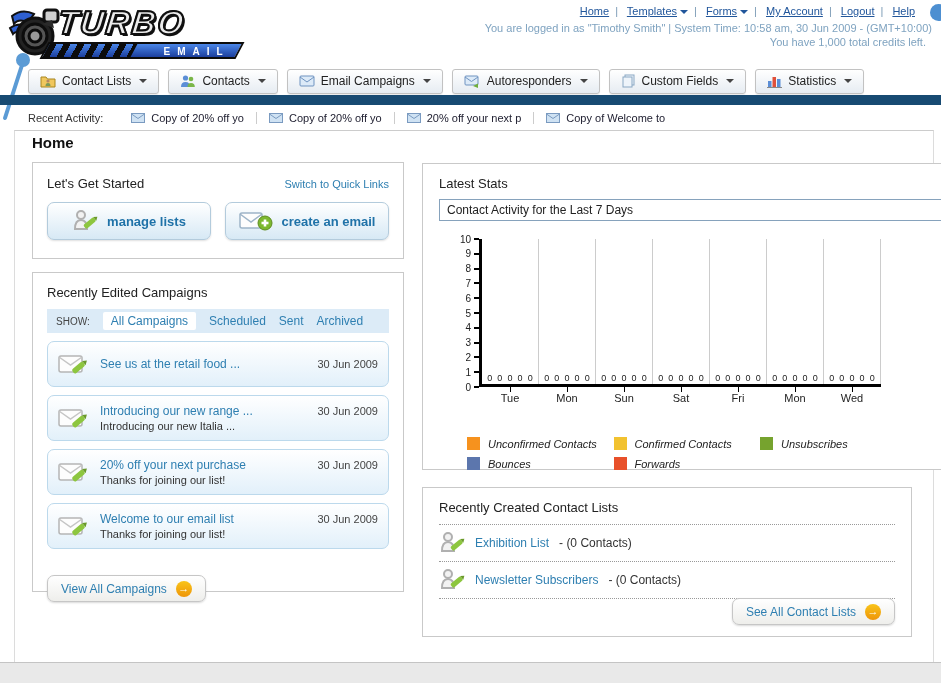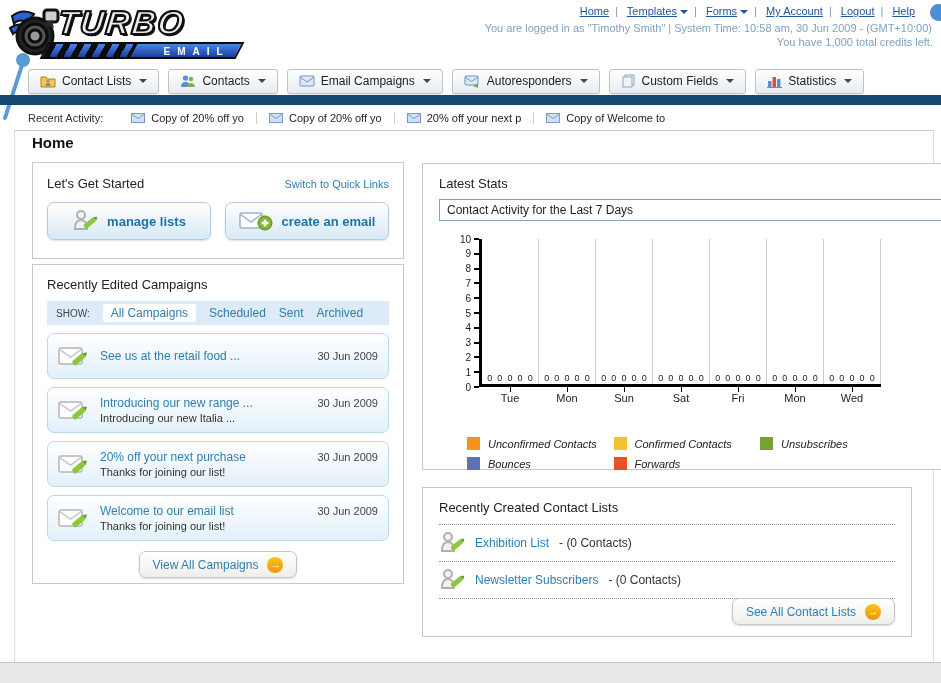--- a/index.html
+++ b/index.html
@@ -6,21 +6,21 @@
   html,body { background:#fff; }
   body { font-family: "Liberation Sans", sans-serif; }
   .page { position:relative; width:941px; height:683px; background:#fff; overflow:hidden; }
 
   
   .hdr-links { position:absolute; top:5px; right:26px; font-size:11px; color:#7a9ab5; white-space:nowrap; }
   .hdr-links a { color:#21569b; text-decoration:underline; cursor:pointer; }
   .hdr-links .sep { margin:0 6px; color:#7a9ab5; }
   .caret-dn { display:inline-block; width:0; height:0; border-left:4px solid transparent; border-right:4px solid transparent; border-top:4px solid #21569b; margin-left:3px; vertical-align:middle; }
   .status1 { position:absolute; top:22px; right:9px; font-size:11px; color:#7fa3c0; }
-  .status2 { position:absolute; top:36px; right:8px; font-size:11px; color:#7fa3c0;margin-left:8px; }
+  .status2 { position:absolute; top:36px; right:15px; font-size:11px; color:#7fa3c0;margin-left:8px; }
   .blue-dot-right { position:absolute; top:4px; right:-6px; width:17px; height:17px; border-radius:50%; background:#4d8fd1; }
 
   
   .logo { position:absolute; left:6px; top:2px; width:250px; height:62px; }
   .logo-turbo { position:absolute; left:52px; top:2px; font-weight:bold; font-style:italic; font-size:33px; letter-spacing:2px; color:#ececec; -webkit-text-stroke:2px #101010; text-shadow:2px 2px 0 #101010, -1px -1px 0 #101010; transform:skewX(-6deg); }
   .logo-bar { position:absolute; left:38px; top:40px; width:196px; height:17px; background:linear-gradient(#4a86e8,#1c3f9e); border:2px solid #0c0c0c; transform:skewX(-28deg); overflow:hidden; }
   .logo-stripes { position:absolute; left:0; top:0; bottom:0; width:46%; background:repeating-linear-gradient(90deg,#0c0c0c 0 7px, transparent 7px 14px); }
   .logo-email { position:absolute; right:8px; top:2px; font-size:10px; font-weight:bold; color:#fff; letter-spacing:7px; transform:skewX(28deg); }
   .turbo-icon { position:absolute; left:2px; top:4px; }
   .pin { position:absolute; left:0; top:50px; width:44px; height:72px; pointer-events:none; }
@@ -47,32 +47,32 @@
   .panel-title { font-size:13px; color:#222; }
 
   
   #p-start { left:32px; top:162px; width:372px; height:97px; padding:13px 14px; }
   .start-head { display:flex; justify-content:space-between; align-items:baseline; }
   .quick-link { font-size:11px; color:#2e7fb1; text-decoration:none; cursor:pointer; }
   .start-btns { display:flex; gap:14px; margin-top:11px; }
   .big-btn { flex:1; height:38px; border:1px solid #b3cbdc; border-radius:7px; background:linear-gradient(#ffffff,#d7e9f5); display:flex; align-items:center; justify-content:center; gap:9px; font-weight:bold; font-size:13px; color:#1f72a8; cursor:pointer; box-shadow:0 1px 2px rgba(0,0,0,.13); }
 
   
-  #p-campaigns { left:32px; top:264px; width:372px; height:320px; padding:12px 14px; }
+  #p-campaigns { left:32px; top:272px; width:372px; height:320px; padding:12px 14px; }
   .show-bar { margin-top:9px; background:#dcebf7; height:24px; display:flex; align-items:center; padding:0 9px; gap:13px; }
   .show-label { font-size:10px; font-weight:normal; color:#444; }
   .filter { font-size:12px; color:#2e7fb1; cursor:pointer; }
   .filter.active { background:#fff; padding:2px 8px; border-radius:2px; }
   .camp-item { margin-top:8px; height:46px; border:1px solid #bcd9ec; border-radius:7px; background:linear-gradient(#ffffff,#e2f0fa); display:flex; align-items:center; padding:0 10px; gap:10px; cursor:pointer; }
   .camp-body { flex:1; }
   .camp-row1 { display:flex; justify-content:space-between; align-items:baseline; }
   .camp-title { font-size:12px; color:#2e7fb1; cursor:pointer; }
   .camp-date { font-size:11px; color:#444; }
   .camp-sub { font-size:11px; color:#333; margin-top:2px; }
-  .btn-row { display:flex; justify-content:center; margin-top:10px; }
+  .btn-row { display:flex; justify-content:flex-start; margin-top:26px; }
   .link-btn { display:inline-flex; align-items:center; gap:9px; height:27px; padding:0 13px; border:1px solid #c6c6c6; border-radius:7px; background:linear-gradient(#ffffff,#eeeeeb); color:#2e7fb1; font-size:12px; cursor:pointer; box-shadow:0 1px 2px rgba(0,0,0,.15); }
   .arrow-circle { width:16px; height:16px; border-radius:50%; background:linear-gradient(#f9c41a,#ee9508); color:#fff; font-size:11px; font-weight:bold; display:flex; align-items:center; justify-content:center; line-height:1; }
 
   
   #p-stats { left:422px; top:163px; width:570px; height:307px; padding:12px 16px; }
   .select-box { margin-top:8px; height:22px; border:1px solid #86a2bc; display:flex; align-items:center; justify-content:space-between; padding:0 7px; font-size:12px; color:#222; cursor:pointer; background:#fff; }
   .select-caret { width:0; height:0; border-left:5px solid transparent; border-right:5px solid transparent; border-top:6px solid #333; }
   .chart-wrap { position:relative; margin-top:18px; margin-left:12px; height:186px; }
   .chart-flex { display:flex; }
   .y-axis { position:relative; width:28px; height:148px; }

